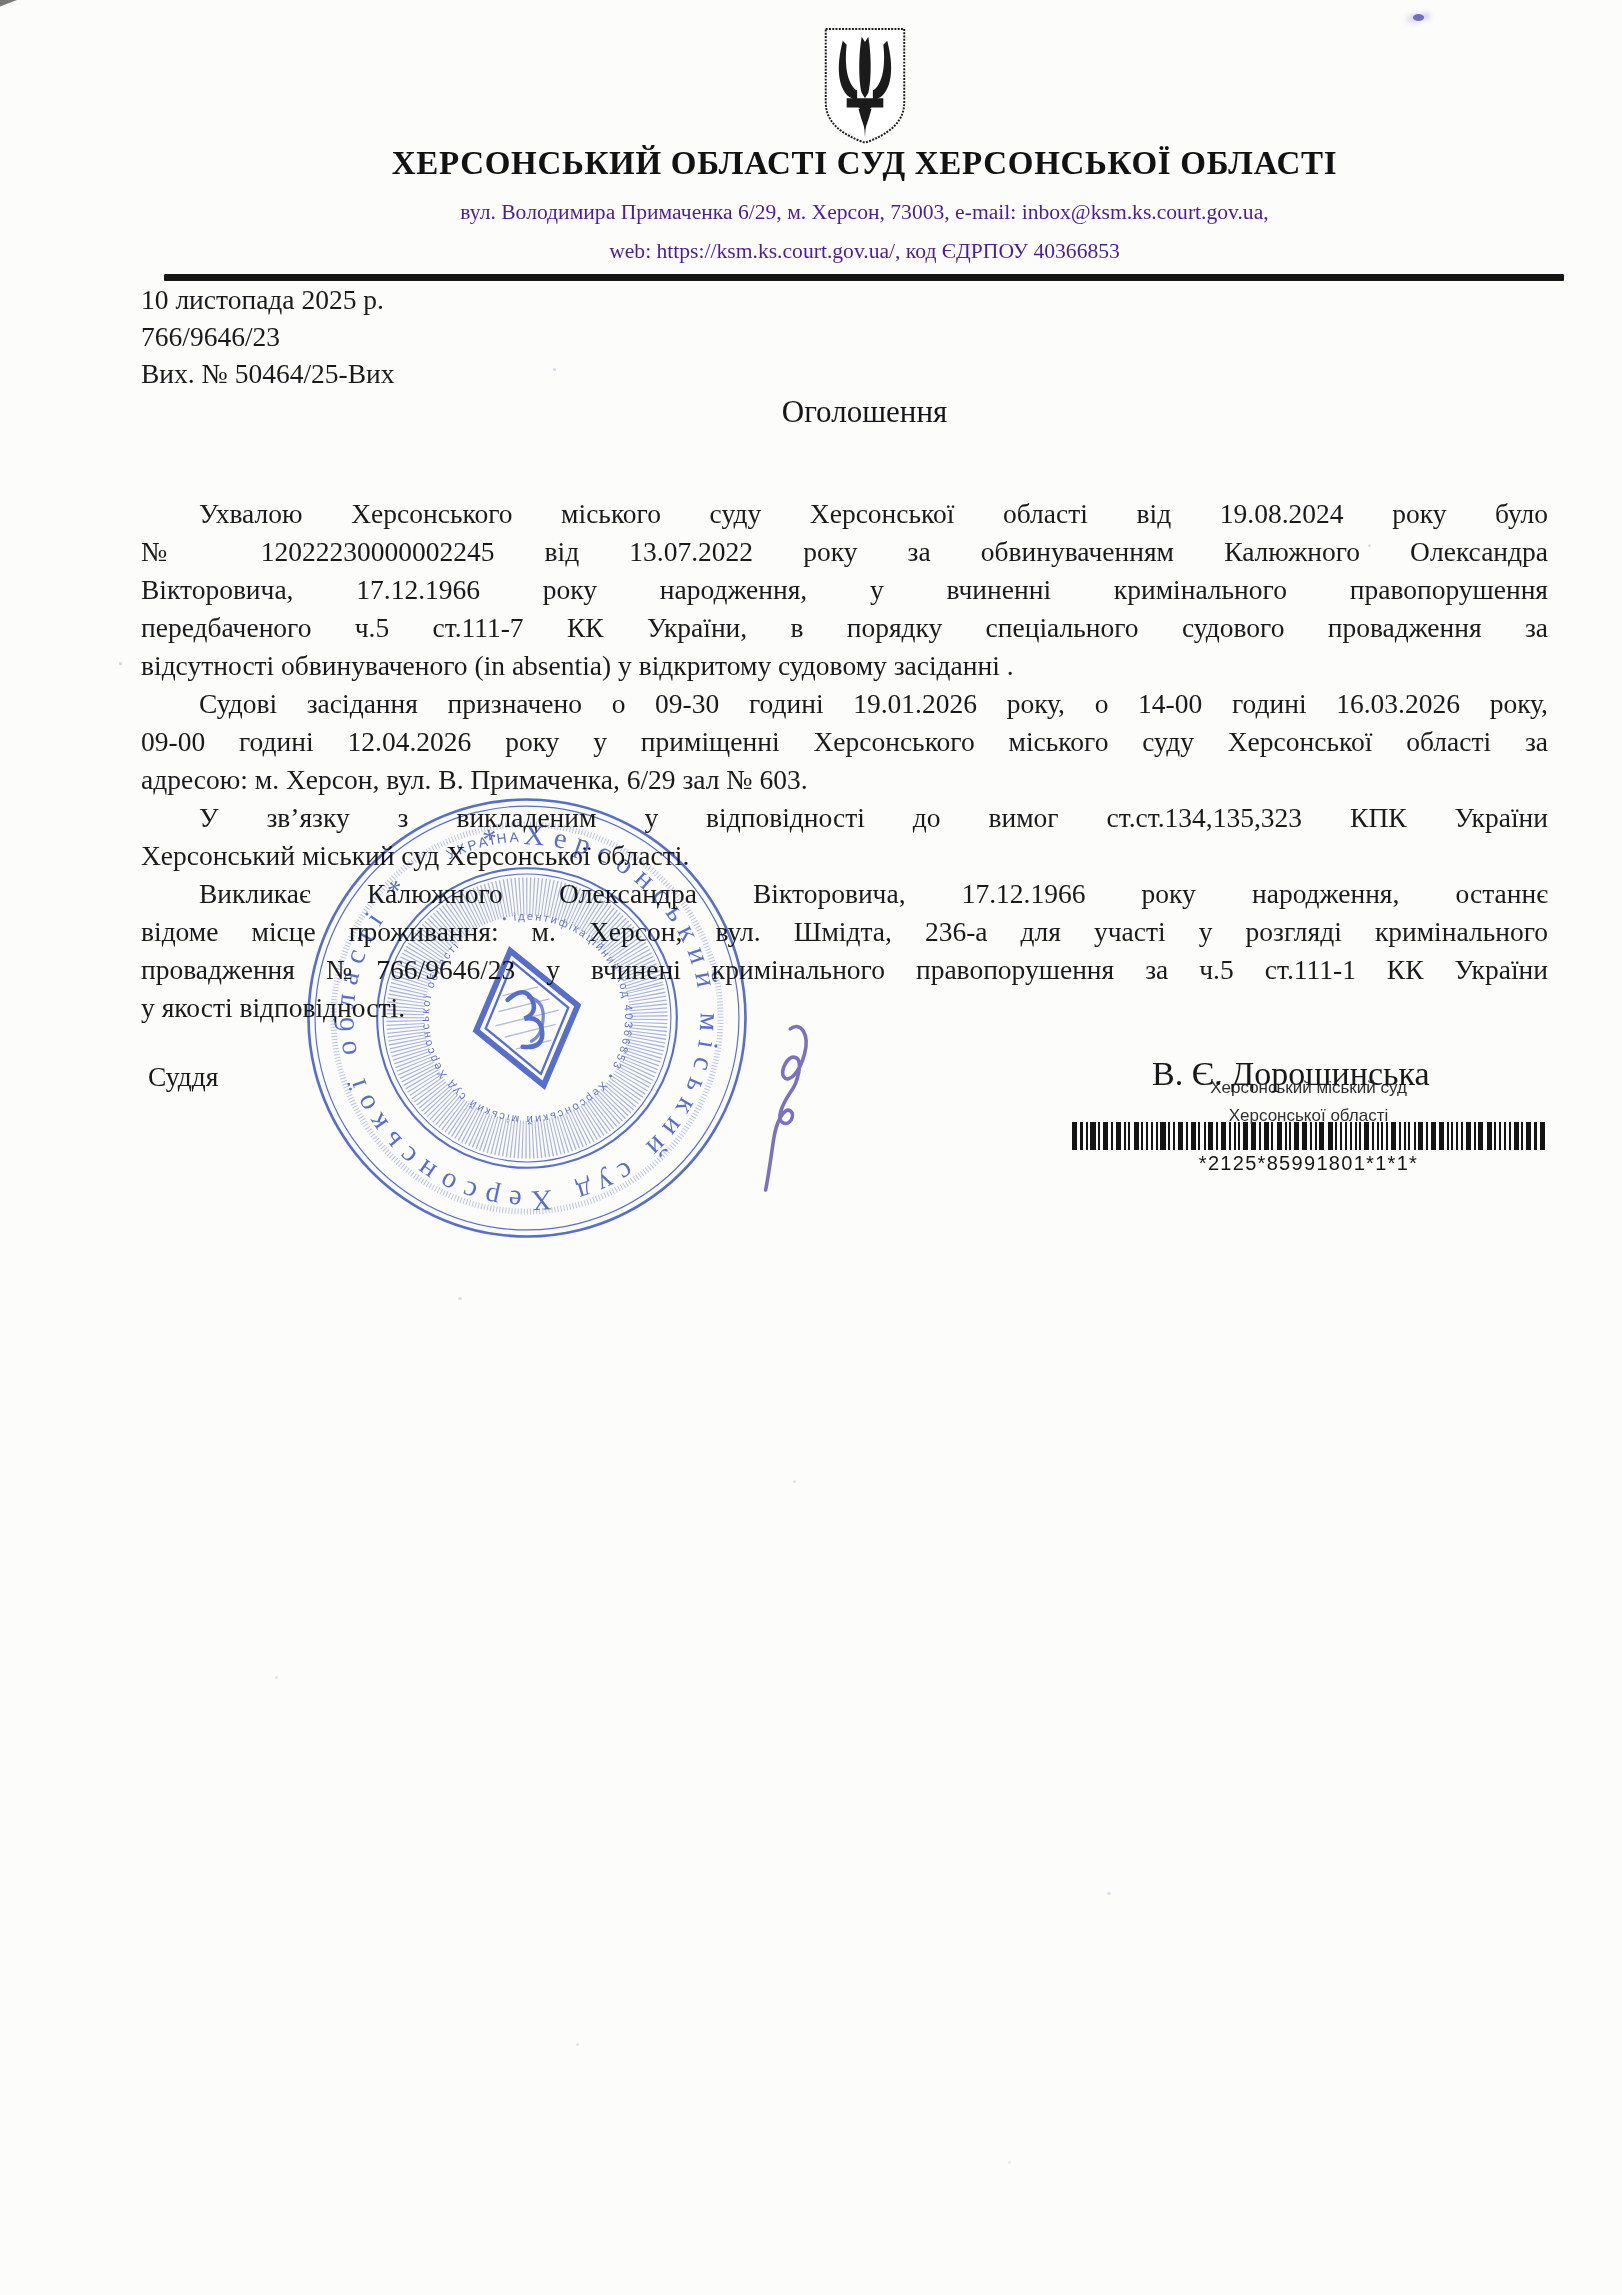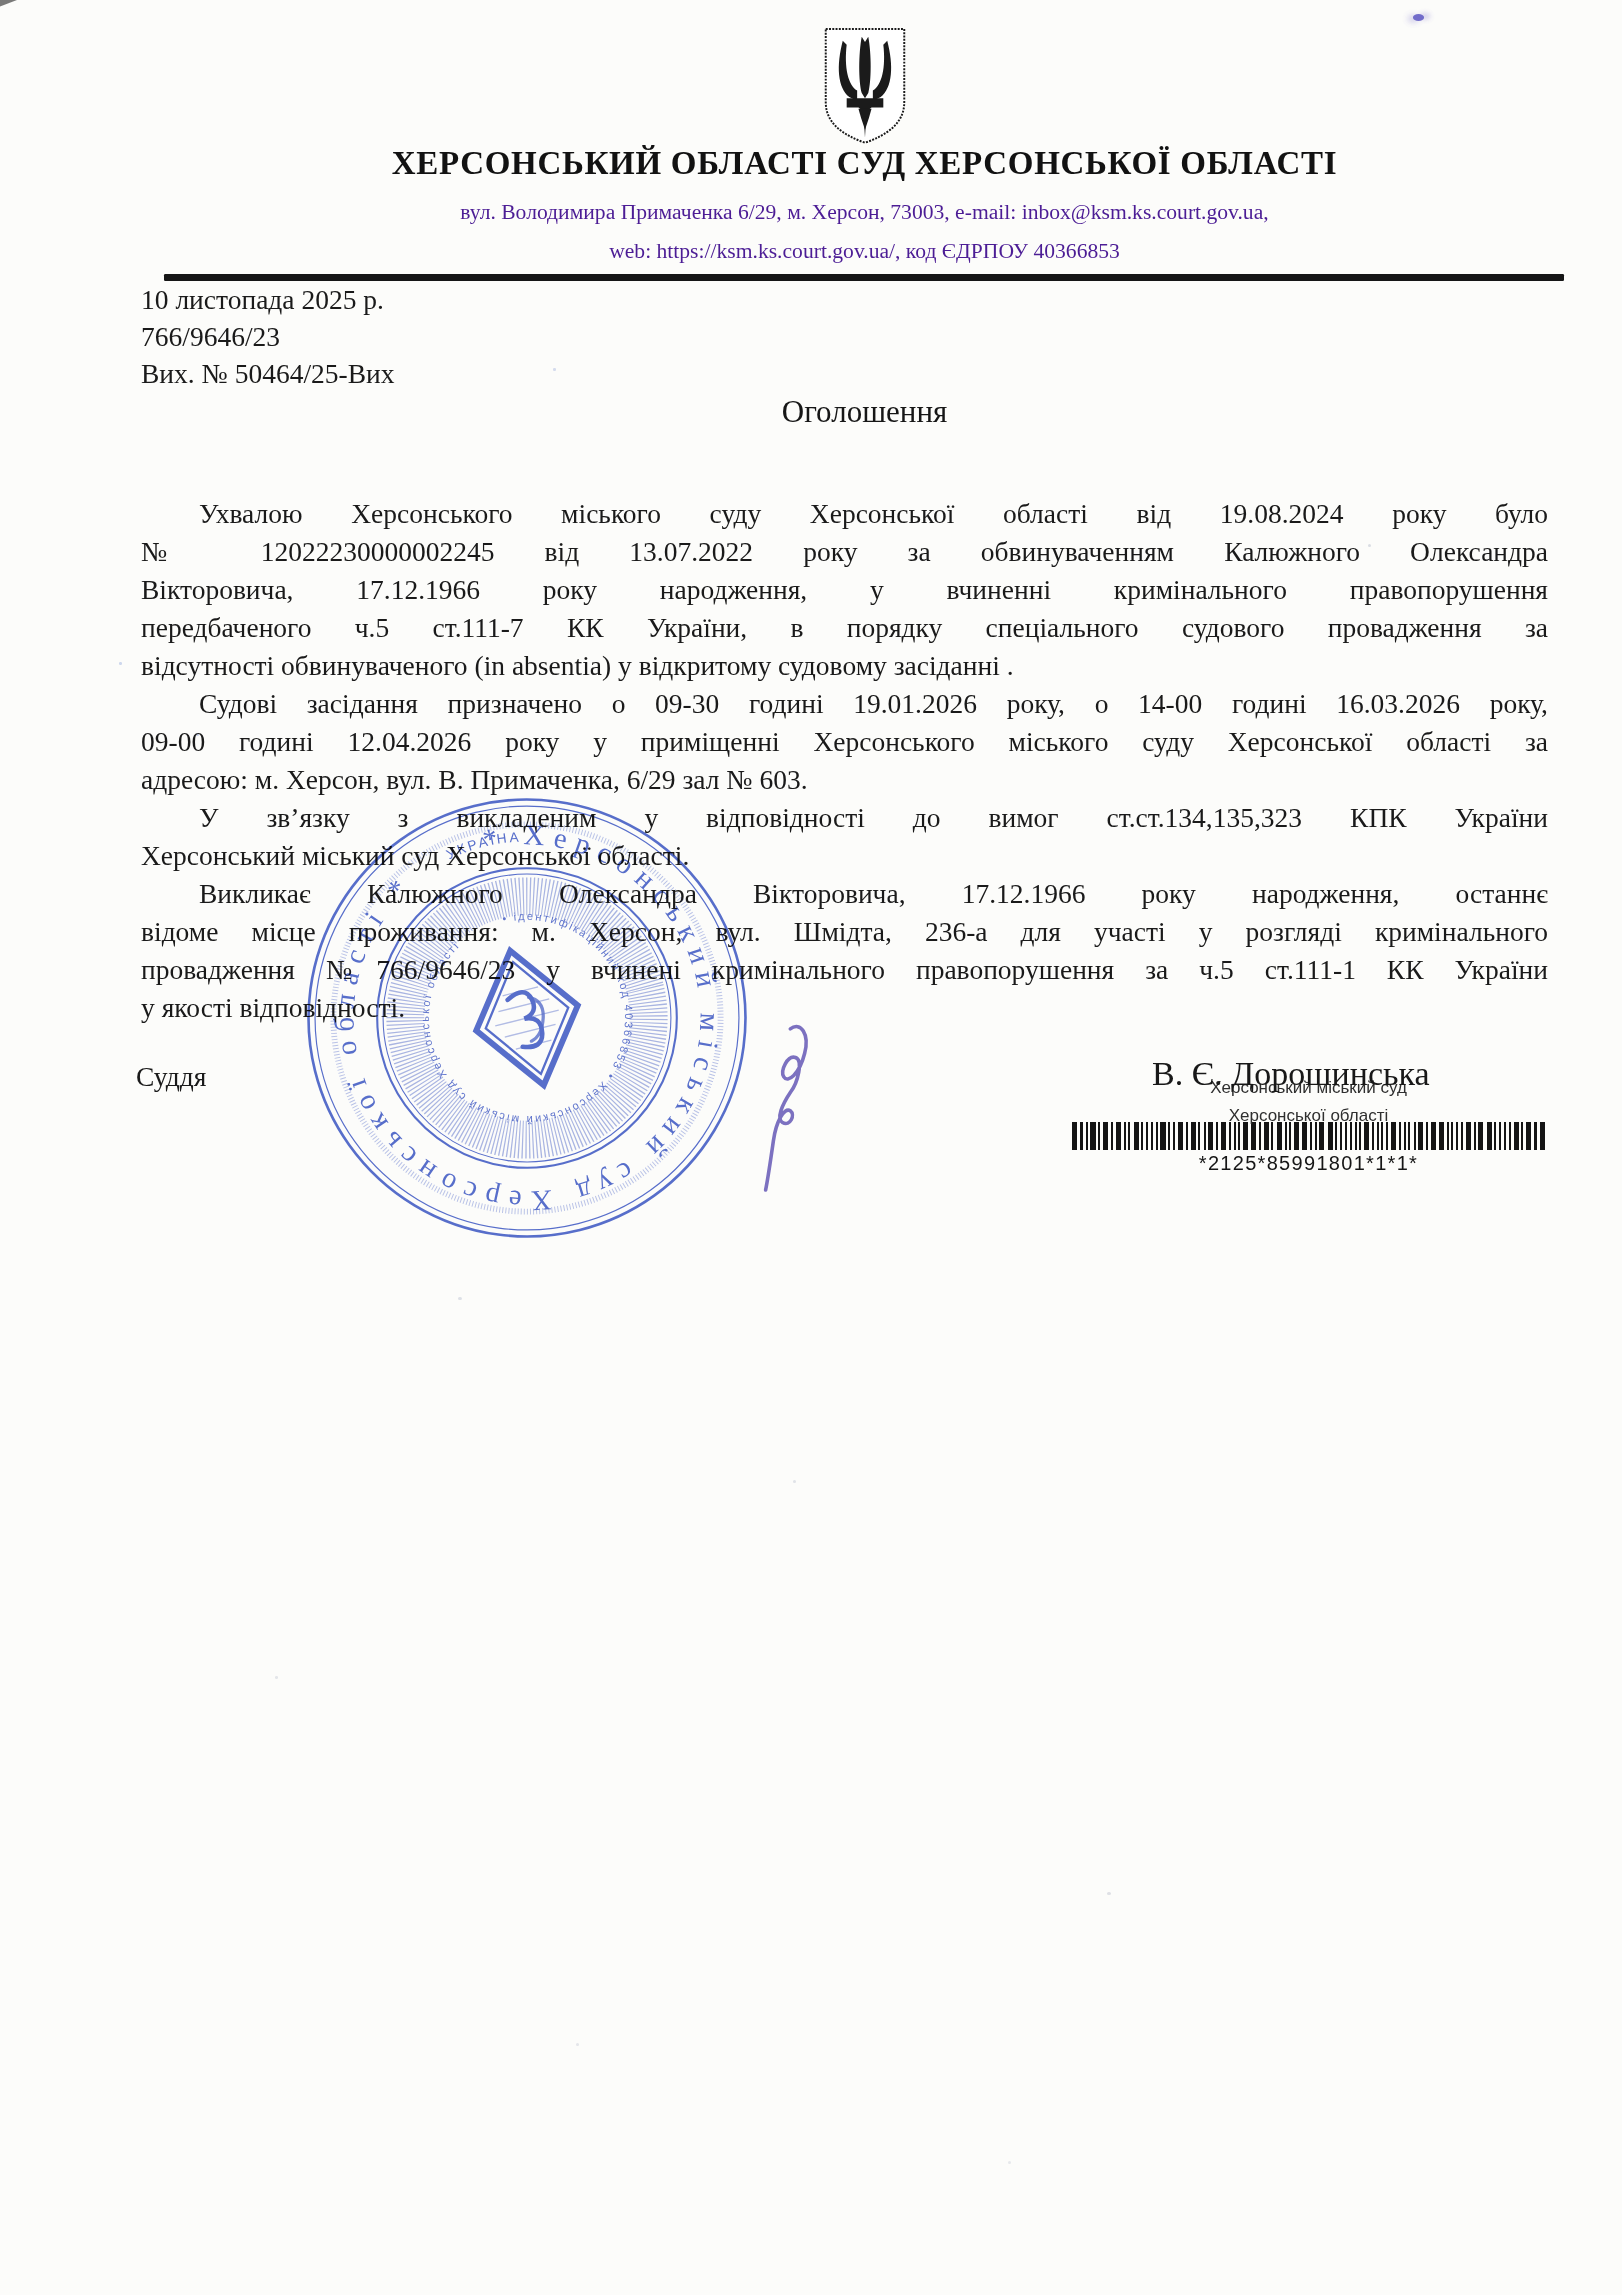--- a/index.html
+++ b/index.html
@@ -25,21 +25,21 @@
   
   .meta{position:absolute;left:141px;top:281px;font-size:27.5px;line-height:37px;}
   
   .doc-title{position:absolute;left:107px;top:394px;width:1515px;text-align:center;font-size:31px;color:#161616;}
   
   .body-text{position:absolute;left:141px;top:484px;width:1407px;font-size:27.5px;margin-top:14px;}
   .line{height:38px;text-align:justify;text-align-last:justify;}
   .line.first{text-indent:58px;}
   .line.last{text-align:justify;text-align-last:left;}
   
-  .sig-role{position:absolute;left:136px;top:1061px;font-size:27.5px;}
+  .sig-role{position:absolute;left:148px;top:1061px;font-size:27.5px;}
   .judge-name{position:absolute;left:1152px;top:1055px;width:419px;
     font-size:34px;color:#181818;z-index:6;}
   .stamp-small{position:absolute;left:1112px;width:393px;text-align:center;
     font-family:"Liberation Sans",sans-serif;font-size:17px;color:#2f2f2f;z-index:5;}
   .stamp-small.s1{top:1078px}
   .stamp-small.s2{top:1106px}
   .barcode{position:absolute;left:1054px;top:1122px;width:509px;height:27.5px;
     display:flex;align-items:stretch;justify-content:center;overflow:hidden;z-index:4;}
   .barcode .bar{background:#141414;flex:none;}
   .barcode .gap{flex:none;}

